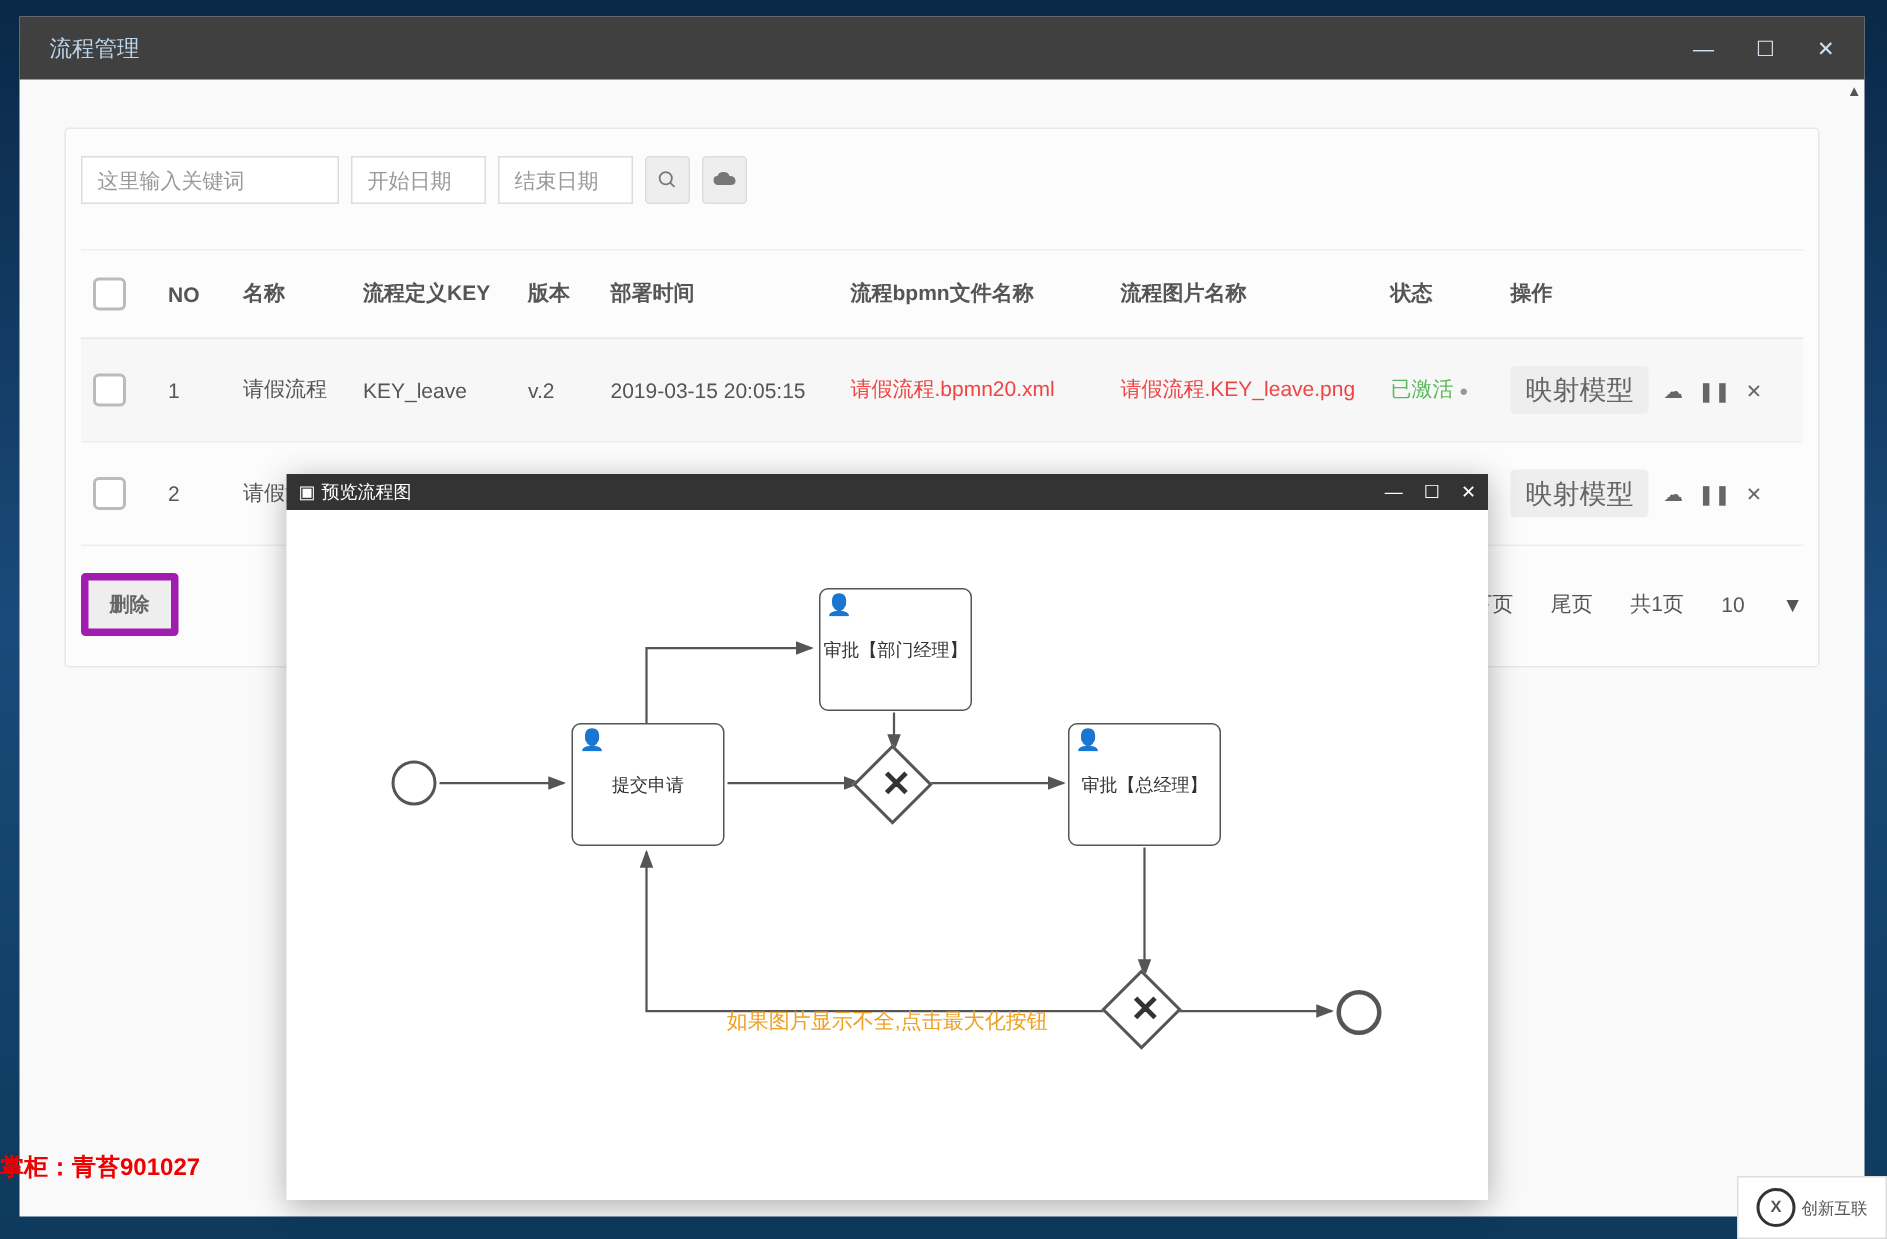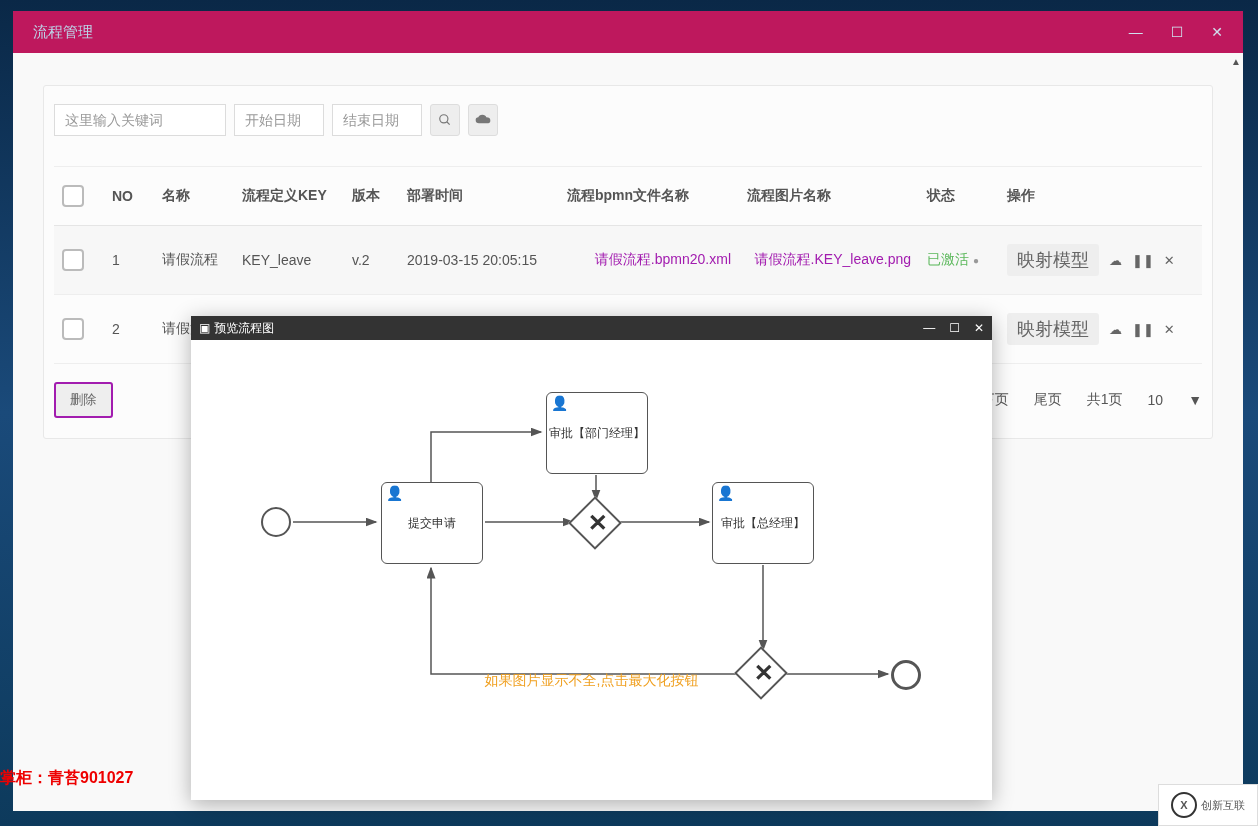--- a/index.html
+++ b/index.html
@@ -15,21 +15,21 @@
 .outer-window {
   position: absolute;
   left: 13px;
   top: 11px;
   width: 1230px;
   height: 800px;
   background: #f9f9f9;
 }
 .title-bar {
   height: 42px;
-  background: #be185d;
+  background: #404040;
   color: #bcd4e8;
   display: flex;
   align-items: center;
   padding-left: 20px;
   font-size: 15px;
 }
 .title-bar .win-controls {
   margin-left: auto;
   display: flex;
   gap: 28px;
@@ -84,44 +84,45 @@
 th { color: #555; font-weight: bold; border-bottom: 1px solid #e5e5e5; }
 tbody tr { border-bottom: 1px solid #eee; }
 tbody tr.odd { background: #f7f7f7; }
 .chk {
   width: 22px;
   height: 22px;
   border: 2px solid #bbb;
   border-radius: 4px;
   background: #fff;
 }
-.link { color: #a21caf; cursor: pointer; text-align: right; }
+.link { color: #ef4444; cursor: pointer; }
 .status { color: #5cb85c; }
 .status .dot { color: #999; font-size: 10px; }
 .map-btn {
   background: #eee;
   color: #666;
   padding: 4px 10px;
   border-radius: 3px;
   font-size: 18px;
 }
 .row-actions { display: flex; gap: 10px; align-items: center; color: #666; }
 .row-actions .a { cursor: pointer; font-size: 13px; }
 .footer-row {
   display: flex;
   align-items: center;
   padding-top: 18px;
 }
 .del-btn {
   background: #eee;
-  border: 2px solid #a21caf;
+  border: 5px solid #a21caf;
   padding: 7px 14px;
   color: #666;
   border-radius: 3px;
   cursor: pointer;
+  font-weight: bold;
 }
 .pager {
   margin-left: auto;
   color: #555;
   font-size: 14px;
   display: flex;
   gap: 25px;
   align-items: center;
 }
 

